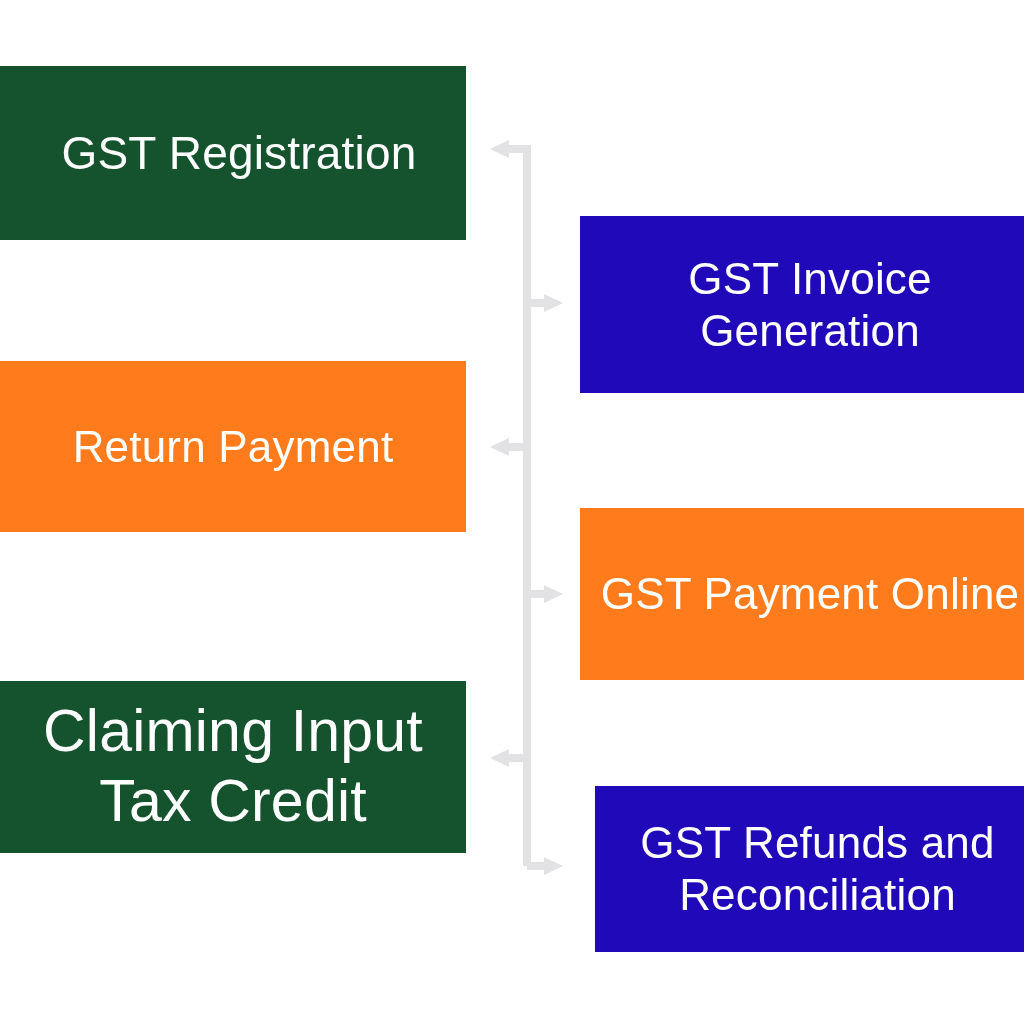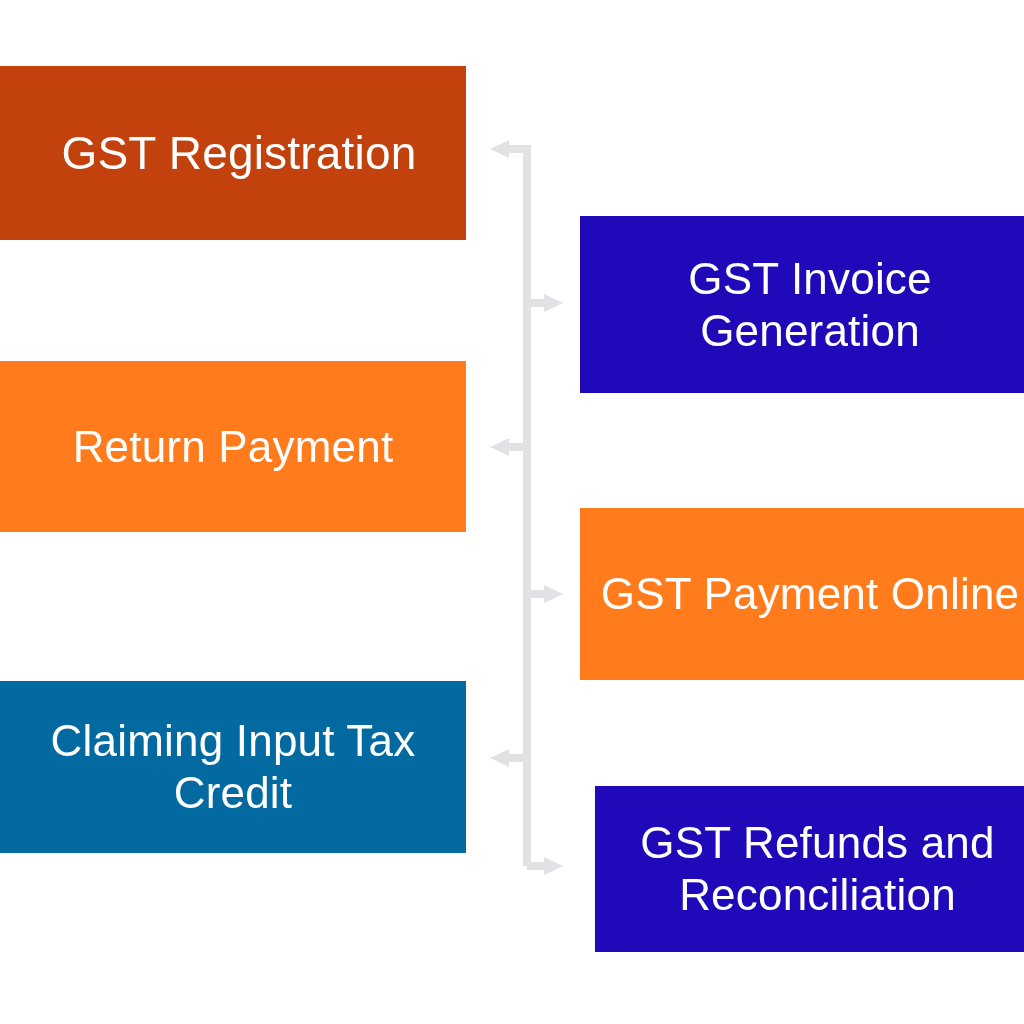--- a/index.html
+++ b/index.html
@@ -34,40 +34,40 @@
     letter-spacing: 0.2px;
     padding: 0 10px;
   }
 
   
   #node-gst-registration {
     left: 0px;
     top: 66px;
     width: 466px;
     height: 174px;
-    background: #c2410c;
+    background: #14532d;
     font-size: 46px;
     justify-content: flex-end;
     padding-left: 22px;
   }
   #node-return-filing {
     left: 0px;
     top: 361px;
     width: 466px;
     height: 171px;
     background: #ff7b1c;
     font-size: 44px;
   }
   #node-claiming-input-tax-credit {
     left: 0px;
     top: 681px;
     width: 466px;
     height: 172px;
-    background: #0369a1;
-    font-size: 44px;
+    background: #14532d;
+    font-size: 59px;
   }
 
   
   #node-gst-invoice-generation {
     left: 580px;
     top: 216px;
     width: 460px;
     height: 177px;
     background: #2009b8;
     font-size: 44px;

